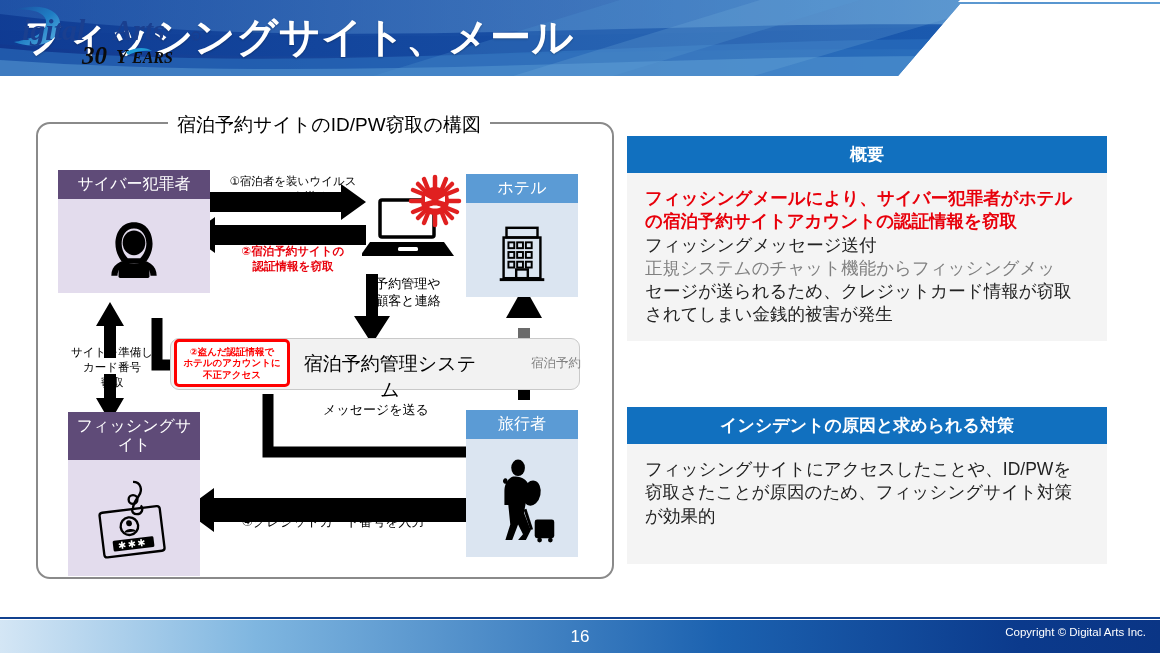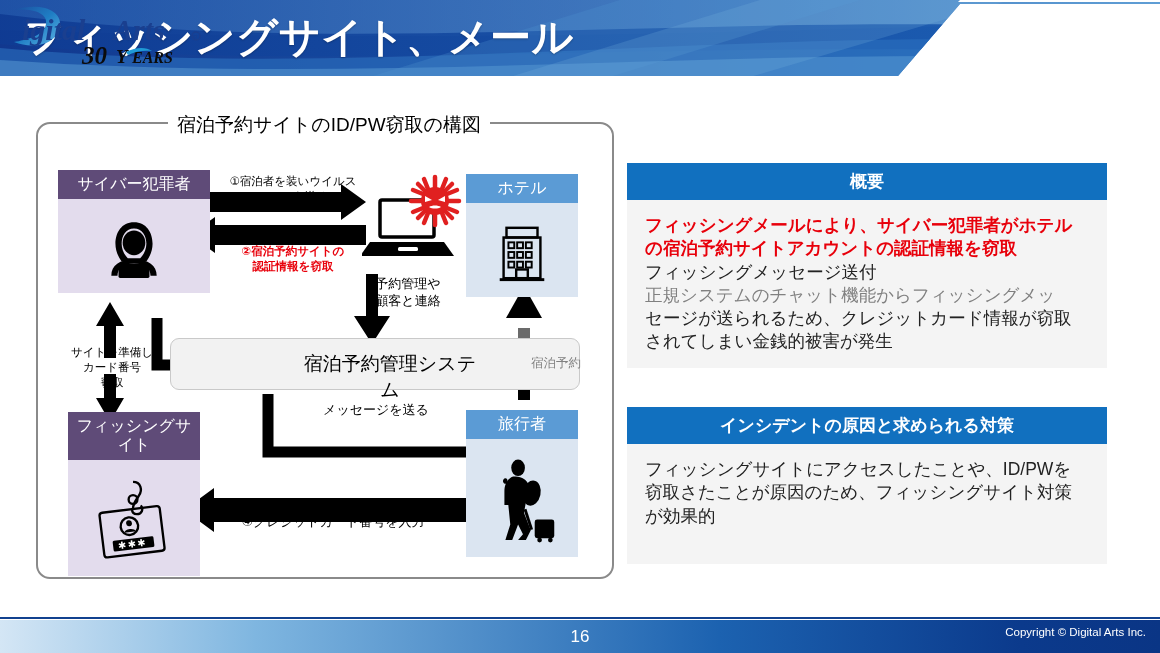--- a/index.html
+++ b/index.html
@@ -85,21 +85,21 @@
   
   .arrows{position:absolute;left:0;top:0;width:574px;height:453px;pointer-events:none;}
 
   
   .panel{position:absolute;}
   .panel .p-hdr{
     background:#1170bf;color:#fff;text-align:center;font-weight:700;
     font-size:17px;padding:7px 0;
   }
   .panel .p-body{background:#f4f4f4;padding:14px 16px 14px 18px;}
-  #panel-overview{left:627px;top:136px;width:480px;margin-top:27px;}
+  #panel-overview{left:627px;top:136px;width:480px;}
   #panel-overview .p-body{height:168px;box-sizing:border-box;}
   #panel-cause{left:627px;top:407px;width:480px;}
   #panel-cause .p-body{height:120px;box-sizing:border-box;}
   .p-line{font-size:17.5px;line-height:1.33;color:#222;}
   .p-line.em{color:#e8000b;font-weight:700;}
   .p-line.muted{color:#808080;}
 
   
   .footer{
     position:absolute;left:0;top:620px;width:1160px;height:33px;
@@ -331,20 +331,27 @@
     <div>メッセージを送る</div>
   </div>
   <div class="lbl big" style="left:218px;top:514px;width:230px;">
     <div>④クレジットカード番号を入力</div>
   </div>
 
   <div class="sysbar"></div>
   <div class="sysbar-label" style="left:300px;top:351px;width:180px;">宿泊予約管理システム</div>
   <div class="lbl gray" style="left:521px;top:355px;width:70px;">宿泊予約</div>
 
+  <div class="alertbox">
+    <div>
+      <div>②盗んだ認証情報で</div>
+      <div>ホテルのアカウントに</div>
+      <div>不正アクセス</div>
+    </div>
+  </div>
 
   <div class="panel" id="panel-overview">
     <div class="p-hdr">概要</div>
     <div class="p-body">
       <div class="p-line em">フィッシングメールにより、サイバー犯罪者がホテル</div>
       <div class="p-line em">の宿泊予約サイトアカウントの認証情報を窃取</div>
       <div class="p-line">フィッシングメッセージ送付</div>
       <div class="p-line muted">正規システムのチャット機能からフィッシングメッ</div>
       <div class="p-line">セージが送られるため、クレジットカード情報が窃取</div>
       <div class="p-line">されてしまい金銭的被害が発生</div>

